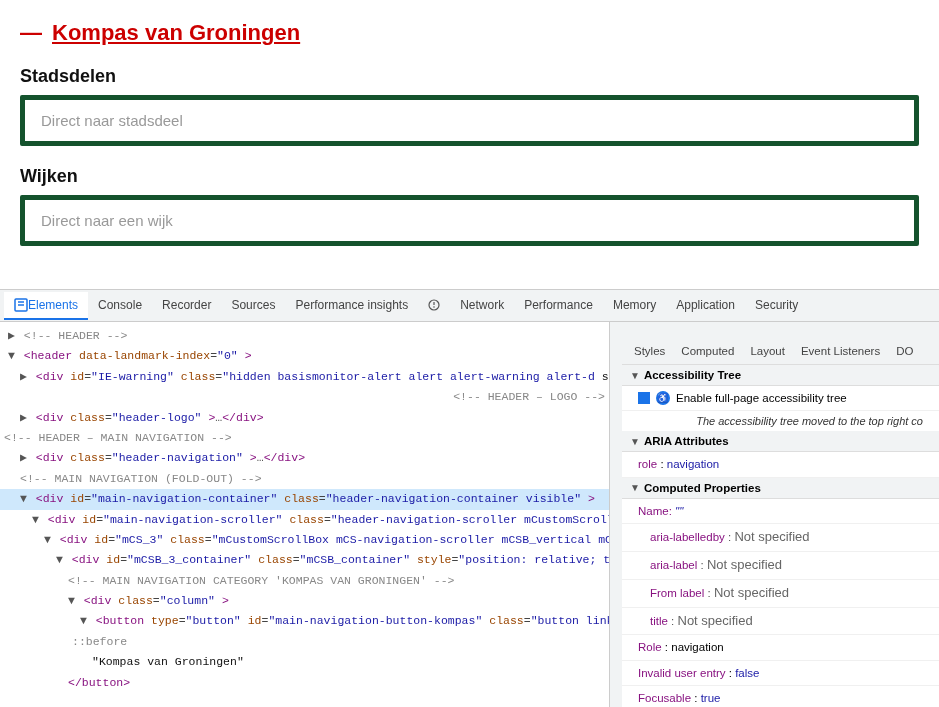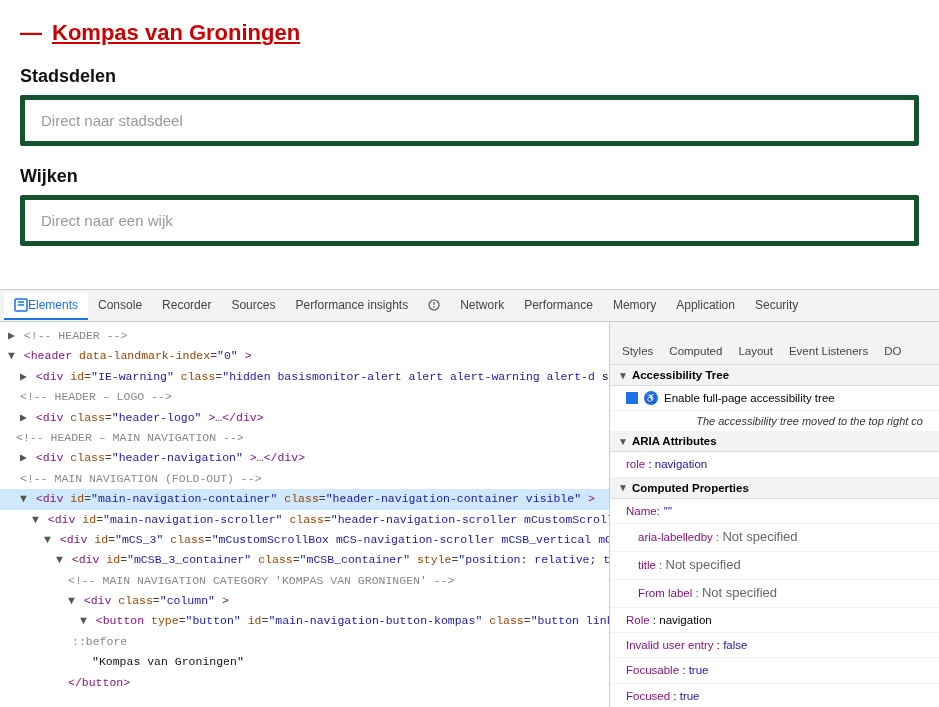--- a/index.html
+++ b/index.html
@@ -74,20 +74,21 @@
       white-space: nowrap;
       display: flex;
       border-bottom: 2px solid transparent;
     }
 
     
     .devtools-body {
       display: flex;
       flex: 1;
       overflow: hidden;
+      gap: 12px;
     }
 
     
     .dom-panel {
       flex: 0 0 610px;
       background: #fff;
       overflow-y: auto;
       border-right: 1px solid #ccc;
       font-family: 'Courier New', monospace;
       font-size: 11.5px;
@@ -265,30 +266,30 @@
         <span class="dom-tag">&gt;</span>
       </div>
       <div class="dom-line" style="padding-left:20px;">
         <span class="dom-expand">▶</span>
         <span class="dom-tag">&lt;div</span>
         <span class="dom-attr-name"> id</span><span class="dom-eq">=</span><span class="dom-attr-val">"IE-warning"</span>
         <span class="dom-attr-name"> class</span><span class="dom-eq">=</span><span class="dom-attr-val">"hidden basismonitor-alert alert alert-warning alert-d</span>
         <span class="dom-text"> ssible fade show"</span>
         
       </div>
-      <div class="dom-line" style="padding-left:20px;">
+      <div class="dom-line" style="padding-left:20px;text-align:right;">
         <span class="dom-comment">&lt;!-- HEADER – LOGO --&gt;</span>
       </div>
       <div class="dom-line" style="padding-left:20px;">
         <span class="dom-expand">▶</span>
         <span class="dom-tag">&lt;div</span>
         <span class="dom-attr-name"> class</span><span class="dom-eq">=</span><span class="dom-attr-val">"header-logo"</span>
         <span class="dom-tag">&gt;</span><span style="color:#555">…</span><span class="dom-tag">&lt;/div&gt;</span>
       </div>
-      <div class="dom-line" style="padding-left:16px;">
+      <div class="dom-line" style="padding-left:4px;">
         <span class="dom-comment">&lt;!-- HEADER – MAIN NAVIGATION --&gt;</span>
       </div>
       <div class="dom-line" style="padding-left:20px;">
         <span class="dom-expand">▶</span>
         <span class="dom-tag">&lt;div</span>
         <span class="dom-attr-name"> class</span><span class="dom-eq">=</span><span class="dom-attr-val">"header-navigation"</span>
         <span class="dom-tag">&gt;</span><span style="color:#555">…</span><span class="dom-tag">&lt;/div&gt;</span>
       </div>
       <div class="dom-line" style="padding-left:20px;">
         <span class="dom-comment">&lt;!-- MAIN NAVIGATION (FOLD-OUT) --&gt;</span>
@@ -409,26 +410,31 @@
         <span class="props-key">Name:</span>
         <span> </span>
         <span class="props-val">""</span>
       </div>
       <div class="props-row indent">
         <span class="props-key">aria-labelledby</span>
         <span>: </span>
         <span class="props-label">Not specified</span>
       </div>
       <div class="props-row indent">
-        <span class="props-key">title</span>
+        <span class="props-key">aria-label</span>
         <span>: </span>
         <span class="props-label">Not specified</span>
       </div>
       <div class="props-row indent">
         <span class="props-key">From label</span>
+        <span>: </span>
+        <span class="props-label">Not specified</span>
+      </div>
+      <div class="props-row indent">
+        <span class="props-key">title</span>
         <span>: </span>
         <span class="props-label">Not specified</span>
       </div>
       <div class="props-row">
         <span class="props-key">Role</span>
         <span>: </span>
         <span>navigation</span>
       </div>
       <div class="props-row">
         <span class="props-key">Invalid user entry</span>

